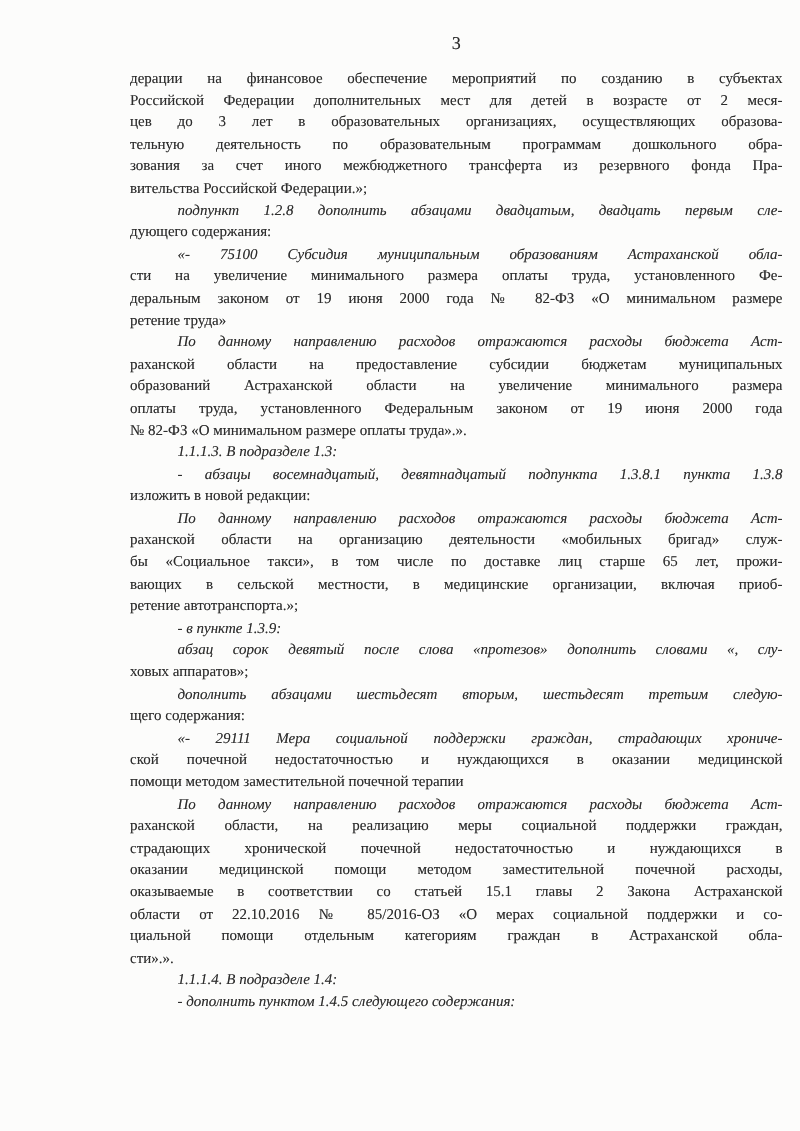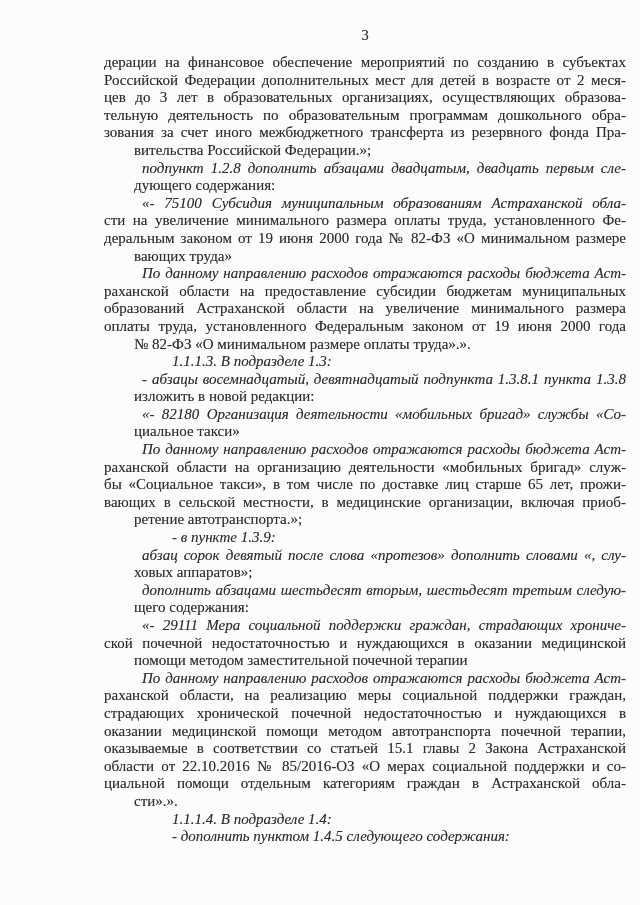--- a/index.html
+++ b/index.html
@@ -27,34 +27,33 @@
   }
   .text-block {
     margin: 10px 0 0 104px;
     width: 522px;
   }
   .paragraph {
     margin: 0;
     padding: 0;
   }
   .line {
-    font-size: 15px;
+    font-size: 12px;
     line-height: 17.6px;
     white-space: nowrap;
     text-align: justify;
     text-align-last: justify;
     text-justify: inter-word;
   }
   .line.indent {
     padding-left: 38px;
     font-style: italic;
   }
   .line.last {
     text-align-last: left;
-    margin-left: 30px;
   }
 </style>
 </head>
 <body>
 
 <div class="page">
   <div class="page-number">3</div>
   <div class="text-block" id="textBlock">
       <div class="paragraph">
         <div class="line">дерации на финансовое обеспечение мероприятий по созданию в субъектах</div>
@@ -65,39 +64,35 @@
         <div class="line last">вительства Российской Федерации.»;</div>
       </div>
       <div class="paragraph">
         <div class="line indent">подпункт 1.2.8 дополнить абзацами двадцатым, двадцать первым сле-</div>
         <div class="line last">дующего содержания:</div>
       </div>
       <div class="paragraph">
         <div class="line indent">«- 75100 Субсидия муниципальным образованиям Астраханской обла-</div>
         <div class="line">сти на увеличение минимального размера оплаты труда, установленного Фе-</div>
         <div class="line">деральным законом от 19 июня 2000 года № 82-ФЗ «О минимальном размере</div>
-        <div class="line last">вающих труда»</div>
+        <div class="line last">ретение труда»</div>
       </div>
       <div class="paragraph">
         <div class="line indent">По данному направлению расходов отражаются расходы бюджета Аст-</div>
         <div class="line">раханской области на предоставление субсидии бюджетам муниципальных</div>
         <div class="line">образований Астраханской области на увеличение минимального размера</div>
         <div class="line">оплаты труда, установленного Федеральным законом от 19 июня 2000 года</div>
         <div class="line last">№ 82-ФЗ «О минимальном размере оплаты труда».».</div>
       </div>
       <div class="paragraph">
         <div class="line indent last">1.1.1.3. В подразделе 1.3:</div>
       </div>
       <div class="paragraph">
         <div class="line indent">- абзацы восемнадцатый, девятнадцатый подпункта 1.3.8.1 пункта 1.3.8</div>
         <div class="line last">изложить в новой редакции:</div>
-      </div>
-      <div class="paragraph">
-        <div class="line indent">«- 82180 Организация деятельности «мобильных бригад» службы «Со-</div>
-        <div class="line last">циальное такси»</div>
       </div>
       <div class="paragraph">
         <div class="line indent">По данному направлению расходов отражаются расходы бюджета Аст-</div>
         <div class="line">раханской области на организацию деятельности «мобильных бригад» служ-</div>
         <div class="line">бы «Социальное такси», в том числе по доставке лиц старше 65 лет, прожи-</div>
         <div class="line">вающих в сельской местности, в медицинские организации, включая приоб-</div>
         <div class="line last">ретение автотранспорта.»;</div>
       </div>
       <div class="paragraph">
         <div class="line indent last">- в пункте 1.3.9:</div>
@@ -112,21 +107,21 @@
       </div>
       <div class="paragraph">
         <div class="line indent">«- 29111 Мера социальной поддержки граждан, страдающих хрониче-</div>
         <div class="line">ской почечной недостаточностью и нуждающихся в оказании медицинской</div>
         <div class="line last">помощи методом заместительной почечной терапии</div>
       </div>
       <div class="paragraph">
         <div class="line indent">По данному направлению расходов отражаются расходы бюджета Аст-</div>
         <div class="line">раханской области, на реализацию меры социальной поддержки граждан,</div>
         <div class="line">страдающих хронической почечной недостаточностью и нуждающихся в</div>
-        <div class="line">оказании медицинской помощи методом автотранспорта почечной терапии,</div>
+        <div class="line">оказании медицинской помощи методом заместительной почечной расходы,</div>
         <div class="line">оказываемые в соответствии со статьей 15.1 главы 2 Закона Астраханской</div>
         <div class="line">области от 22.10.2016 № 85/2016-ОЗ «О мерах социальной поддержки и со-</div>
         <div class="line">циальной помощи отдельным категориям граждан в Астраханской обла-</div>
         <div class="line last">сти».».</div>
       </div>
       <div class="paragraph">
         <div class="line indent last">1.1.1.4. В подразделе 1.4:</div>
       </div>
       <div class="paragraph">
         <div class="line indent last">- дополнить пунктом 1.4.5 следующего содержания:</div>

